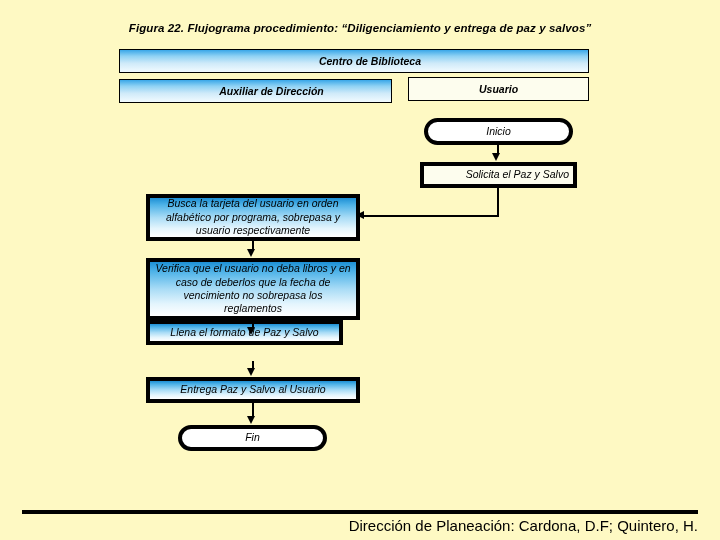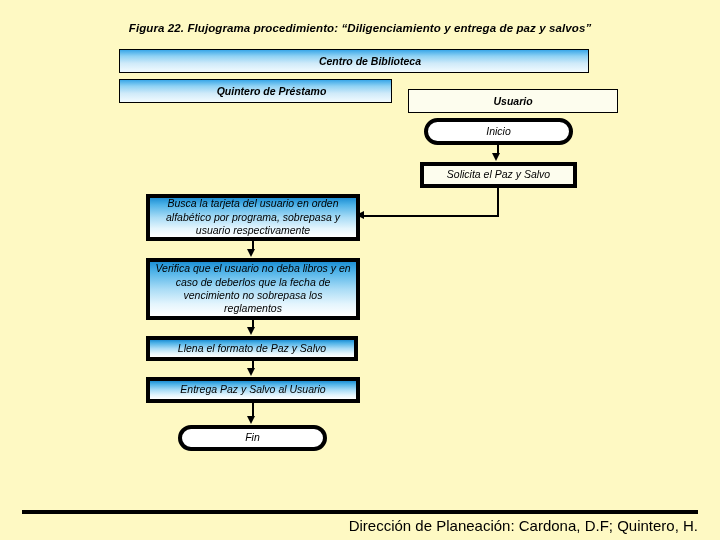--- a/index.html
+++ b/index.html
@@ -48,21 +48,21 @@
   }
   .lane-blue {
     background: linear-gradient(to bottom, #3aa7e8 0%, #8fd2f4 28%, #cfeaf9 60%, #f2fbff 100%);
     padding-left: 32px;
   }
   .lane-cream {
     background: #fdfdee;
   }
   #lane-centro  { left:119px; top:49px;  width:470px; height:24px; }
   #lane-aux     { left:119px; top:79px;  width:273px; height:24px; }
-  #lane-usuario { left:408px; top:89px;  width:210px; height:24px; }
+  #lane-usuario { left:408px; top:77px;  width:181px; height:24px; }
 
   
   .node {
     position: absolute;
     box-sizing: border-box;
     border: 4px solid #000000;
     display: flex;
     align-items: center;
     justify-content: center;
     text-align: center;
@@ -75,24 +75,24 @@
   .node-grad {
     background: linear-gradient(to bottom, #1d8fd4 0%, #4fb3e8 18%, #a9dcf6 50%, #e4f5fd 78%, #ffffff 100%);
   }
   .node-cream { background: #fdfdee; }
   .node-white { background: #ffffff; }
   .terminator {
     border-radius: 999px;
   }
 
   #n-inicio   { left:424px; top:118px; width:149px; height:27px; }
-  #n-solicita { left:420px; top:162px; width:157px; height:26px; }
+  #n-solicita { left:420px; top:162px; width:157px; height:26px;justify-content:flex-end; }
   #n-busca    { left:146px; top:194px; width:214px; height:47px; }
   #n-verifica { left:146px; top:258px; width:214px; height:62px; }
-  #n-llena    { left:146px; top:336px; width:212px; height:25px; }
+  #n-llena    { left:146px; top:320px; width:197px; height:25px; }
   #n-entrega  { left:146px; top:377px; width:214px; height:26px; }
   #n-fin      { left:178px; top:425px; width:149px; height:26px; }
 
   
   .conn {
     position: absolute;
     background: #000000;
   }
   .v { width: 2px; }
   .h { height: 2px; }
@@ -159,21 +159,21 @@
 <body>
 
 <div id="slide">
 
   <div class="fig-title">Figura 22. Flujograma procedimiento: “Diligenciamiento y entrega de paz y salvos”</div>
 
   <div id="lane-centro" class="lane-bar lane-blue">
     <span>Centro de Biblioteca</span>
   </div>
   <div id="lane-aux" class="lane-bar lane-blue">
-    <span>Quintero de Préstamo</span>
+    <span>Auxiliar de Dirección</span>
   </div>
   <div id="lane-usuario" class="lane-bar lane-cream">
     <span>Usuario</span>
   </div>
 
   <div id="n-inicio" class="node node-white terminator">
     <span>Inicio</span>
   </div>
 
   <div id="n-solicita" class="node node-cream">

